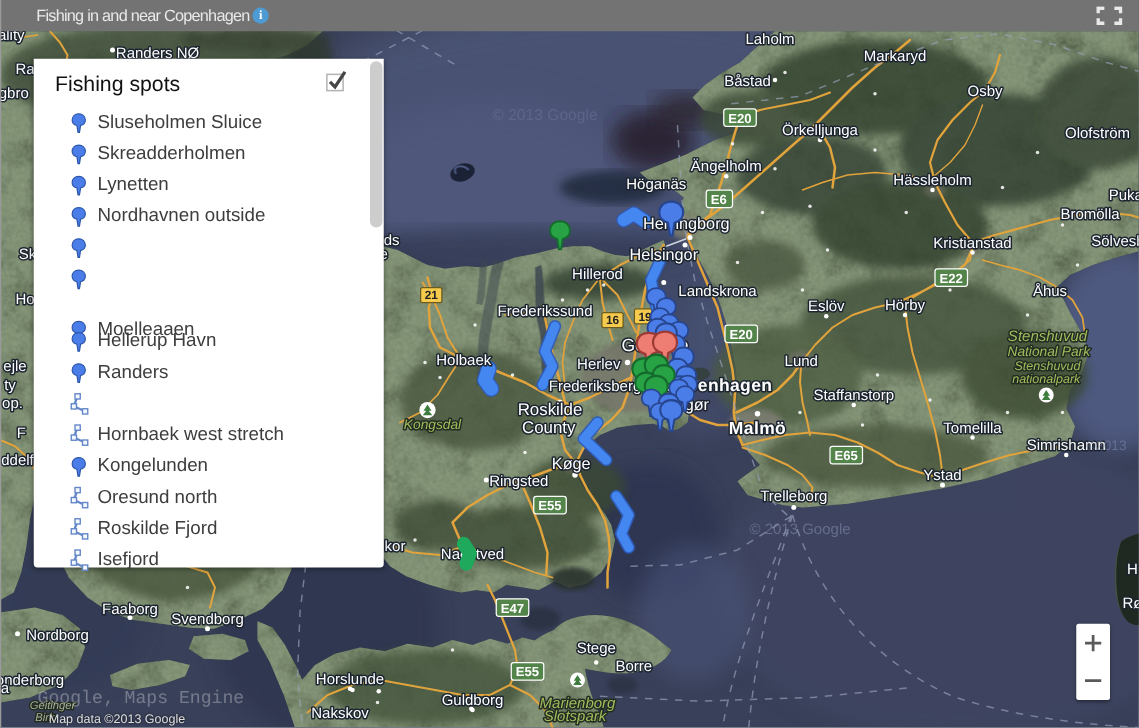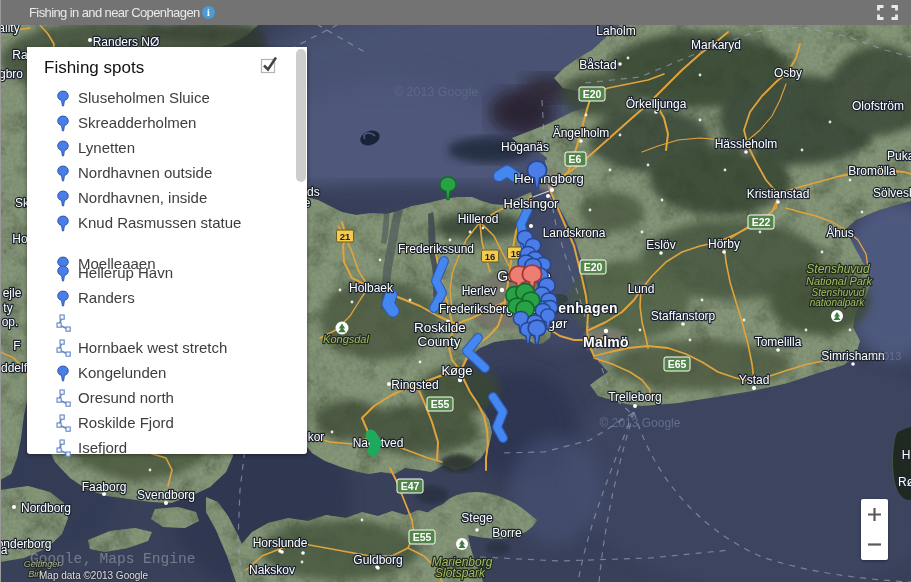--- a/index.html
+++ b/index.html
@@ -521,27 +521,25 @@
     <div class="row" style="top:113px">
           <svg width="18" height="24">
             <use href="#pin" fill="#4a7de8" stroke="#2b56a8" stroke-width="1.4" transform="translate(9,10) scale(0.66)"></use>
           </svg>
           <div class="txt">Nordhavnen outside</div>
         </div>
     <div class="row" style="top:138px">
           <svg width="18" height="24">
             <use href="#pin" fill="#4a7de8" stroke="#2b56a8" stroke-width="1.4" transform="translate(9,10) scale(0.66)"></use>
           </svg>
-          <div class="txt">Nordhavnen, inside</div>
         </div>
     <div class="row" style="top:163px">
           <svg width="18" height="24">
             <use href="#pin" fill="#4a7de8" stroke="#2b56a8" stroke-width="1.4" transform="translate(9,10) scale(0.66)"></use>
           </svg>
-          <div class="txt">Knud Rasmussen statue</div>
         </div>
     <div class="row" style="top:204px">
           <svg width="18" height="24">
             <use href="#pin" fill="#4a7de8" stroke="#2b56a8" stroke-width="1.4" transform="translate(9,10) scale(0.66)"></use>
           </svg>
           <div class="txt">Moelleaaen</div>
         </div>
     <div class="row" style="top:213px">
           <svg width="18" height="24">
             <use href="#pin" fill="#4a7de8" stroke="#2b56a8" stroke-width="1.4" transform="translate(9,10) scale(0.66)"></use>

